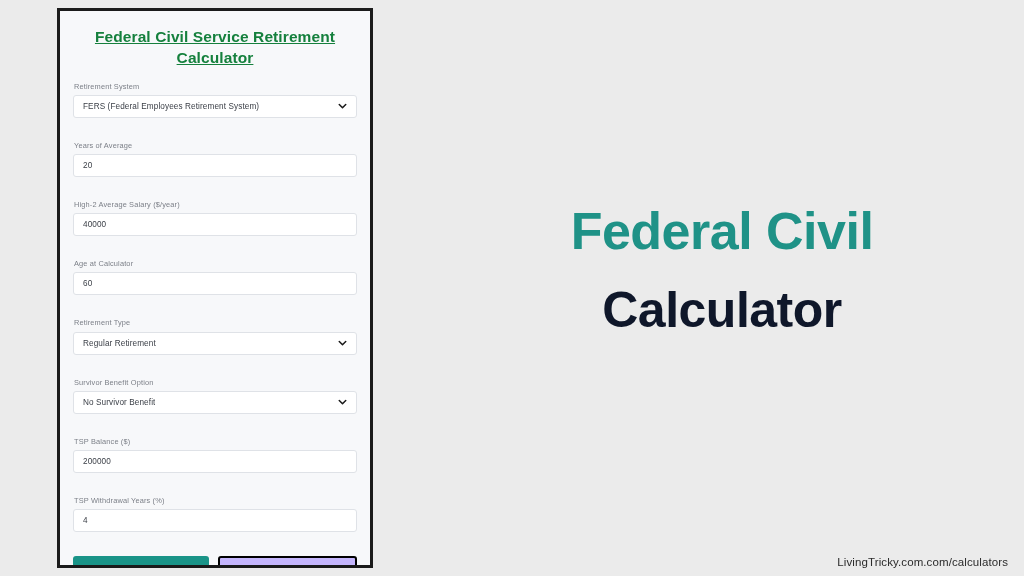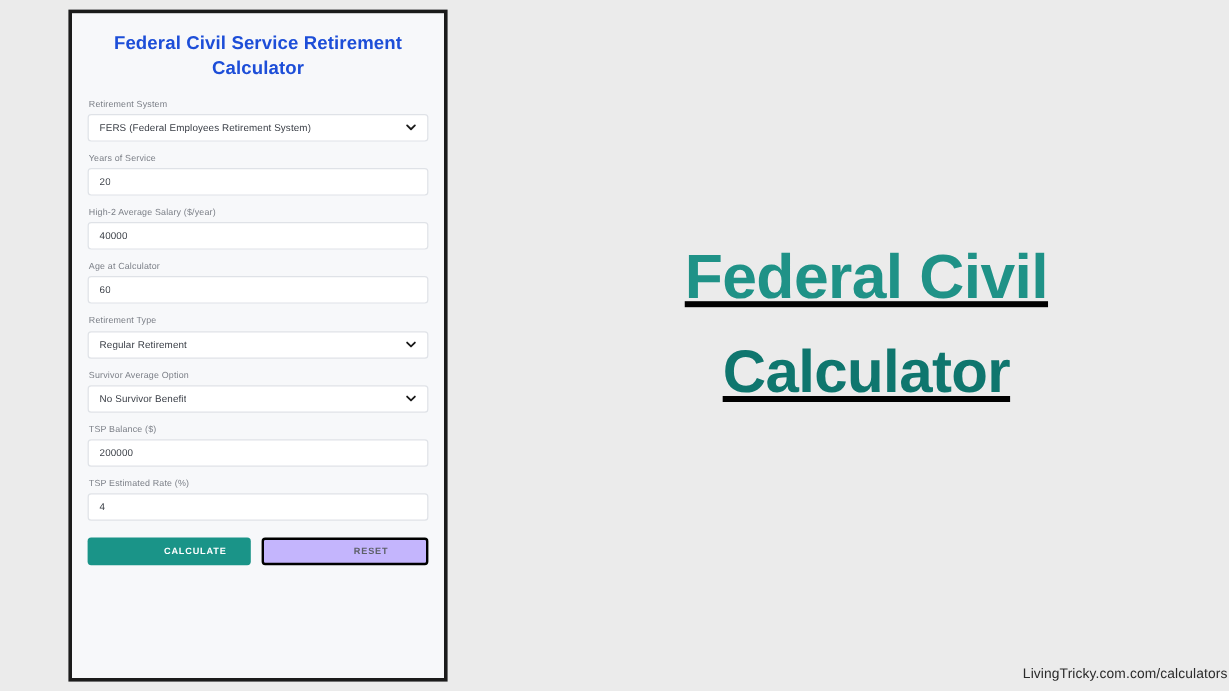--- a/index.html
+++ b/index.html
@@ -27,30 +27,31 @@
     box-sizing: border-box;
     overflow: hidden;
   }
 
   #card-title {
     margin: 16px 18px 0 18px;
     text-align: center;
     font-size: 15.5px;
     font-weight: bold;
     line-height: 1.35;
-    color: #1d4ed8;
+    color: #15803d;
     letter-spacing: 0.1px;
+    text-decoration: underline;
   }
 
   #form-fields {
     margin: 14px 13px 0 13px;
   }
 
   .field-group {
-    margin-bottom: 10px;
+    margin-bottom: 24px;
   }
 
   .field-label {
     font-size: 7.4px;
     color: #7b7f87;
     letter-spacing: 0.15px;
     margin: 0 0 4px 1px;
     line-height: 1.1;
   }
 
@@ -119,42 +120,41 @@
   #hero {
     position: absolute;
     left: 420px;
     top: 0;
     width: 604px;
     height: 540px;
     display: flex;
     flex-direction: column;
     align-items: center;
     justify-content: center;
-    text-decoration: underline;
   }
   .hero-line {
     font-weight: bold;
     line-height: 1.16;
     text-align: center;
     white-space: nowrap;
     letter-spacing: -0.5px;
   }
   .hero-line.teal {
     color: #1f9287;
     font-size: 52px;
   }
   .hero-line.dark {
-    color: #0f766e;
+    color: #0f172a;
     font-size: 50px;
     margin-top: 20px;
   }
 
   #footer-url {
     position: absolute;
-    right: 1px;
+    right: 16px;
     bottom: 8px;
     font-size: 11.5px;
     color: #2b2b2b;
     letter-spacing: 0.1px;
   }
 </style>
 </head>
 <body>
 
 <div id="calculator-card">
@@ -169,21 +169,21 @@
         <span class="field-value">FERS (Federal Employees Retirement System)</span>
         <span class="chevron-down-icon">
           <svg viewBox="0 0 10 10" width="9" height="9">
               <path d="M1.4 3.3 L5 6.9 L8.6 3.3" stroke="#1b1b1b" stroke-width="1.7" fill="none" stroke-linecap="round" stroke-linejoin="round"></path>
             </svg>
         </span>
       </div>
     </div>
 
     <div class="field-group">
-      <div class="field-label">Years of Service</div>
+      <div class="field-label">Years of Average</div>
       <div class="field-control">
         <span class="field-value">20</span>
       </div>
     </div>
 
     <div class="field-group">
       <div class="field-label">High-2 Average Salary ($/year)</div>
       <div class="field-control">
         <span class="field-value">40000</span>
       </div>
@@ -202,40 +202,40 @@
         <span class="field-value">Regular Retirement</span>
         <span class="chevron-down-icon">
           <svg viewBox="0 0 10 10" width="9" height="9">
               <path d="M1.4 3.3 L5 6.9 L8.6 3.3" stroke="#1b1b1b" stroke-width="1.7" fill="none" stroke-linecap="round" stroke-linejoin="round"></path>
             </svg>
         </span>
       </div>
     </div>
 
     <div class="field-group">
-      <div class="field-label">Survivor Average Option</div>
+      <div class="field-label">Survivor Benefit Option</div>
       <div class="field-control">
         <span class="field-value">No Survivor Benefit</span>
         <span class="chevron-down-icon">
           <svg viewBox="0 0 10 10" width="9" height="9">
               <path d="M1.4 3.3 L5 6.9 L8.6 3.3" stroke="#1b1b1b" stroke-width="1.7" fill="none" stroke-linecap="round" stroke-linejoin="round"></path>
             </svg>
         </span>
       </div>
     </div>
 
     <div class="field-group">
       <div class="field-label">TSP Balance ($)</div>
       <div class="field-control">
         <span class="field-value">200000</span>
       </div>
     </div>
 
     <div class="field-group">
-      <div class="field-label">TSP Estimated Rate (%)</div>
+      <div class="field-label">TSP Withdrawal Years (%)</div>
       <div class="field-control">
         <span class="field-value">4</span>
       </div>
     </div>
 
 
   </div>
 
   <div id="button-row">
     <div class="action-button" id="calculate-button">CALCULATE</div>

